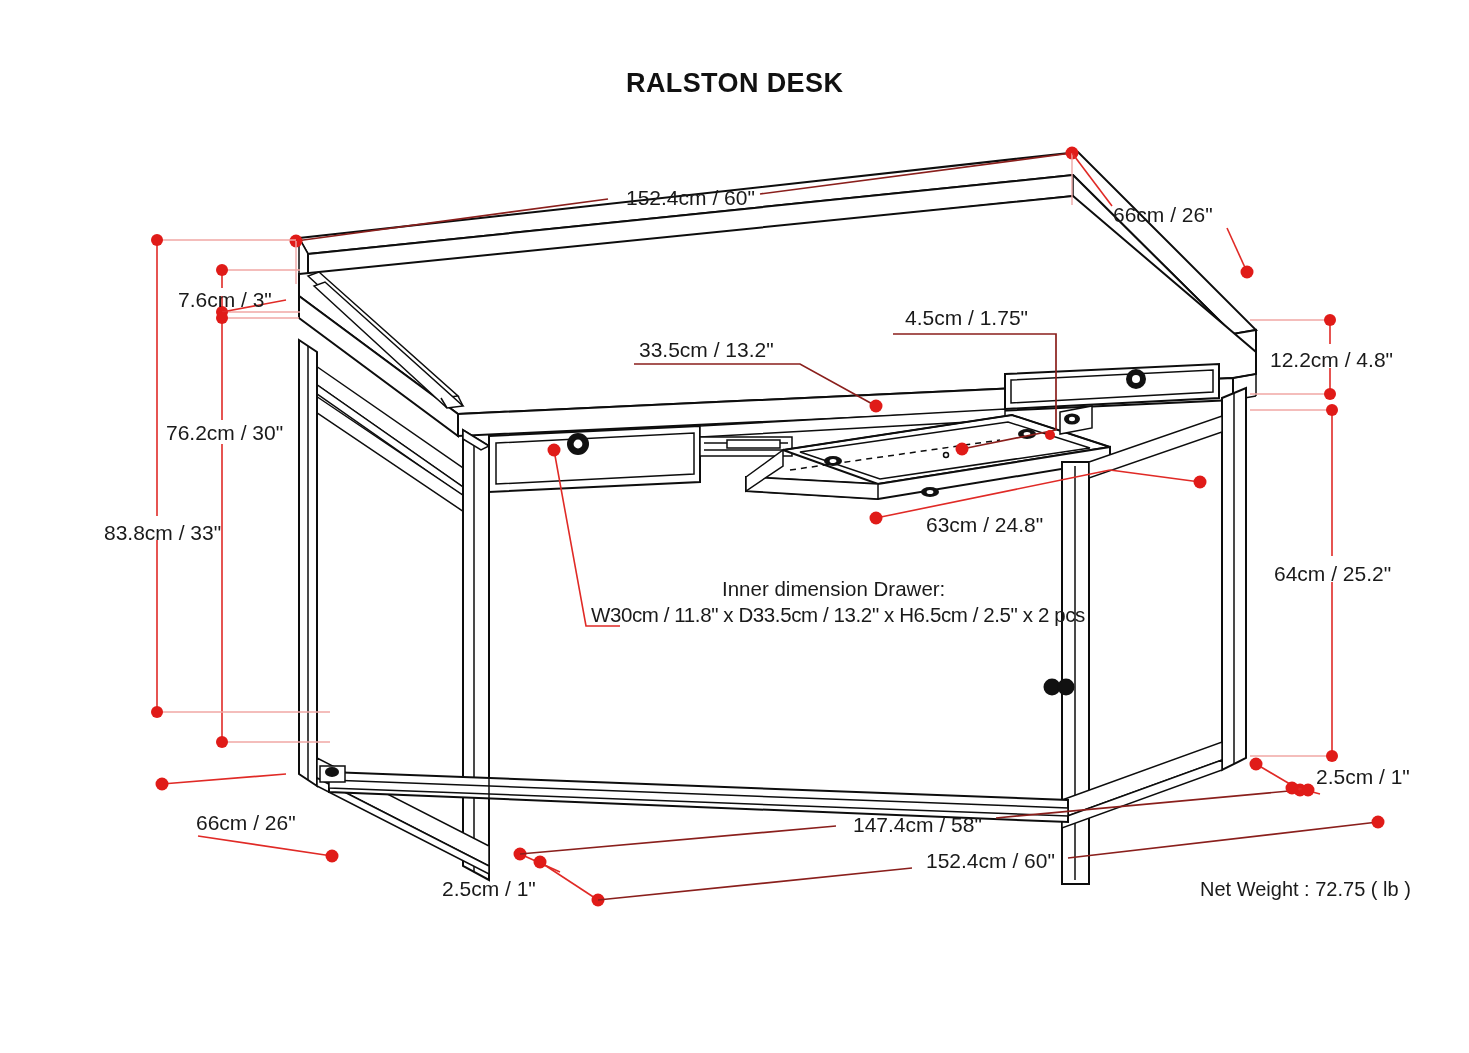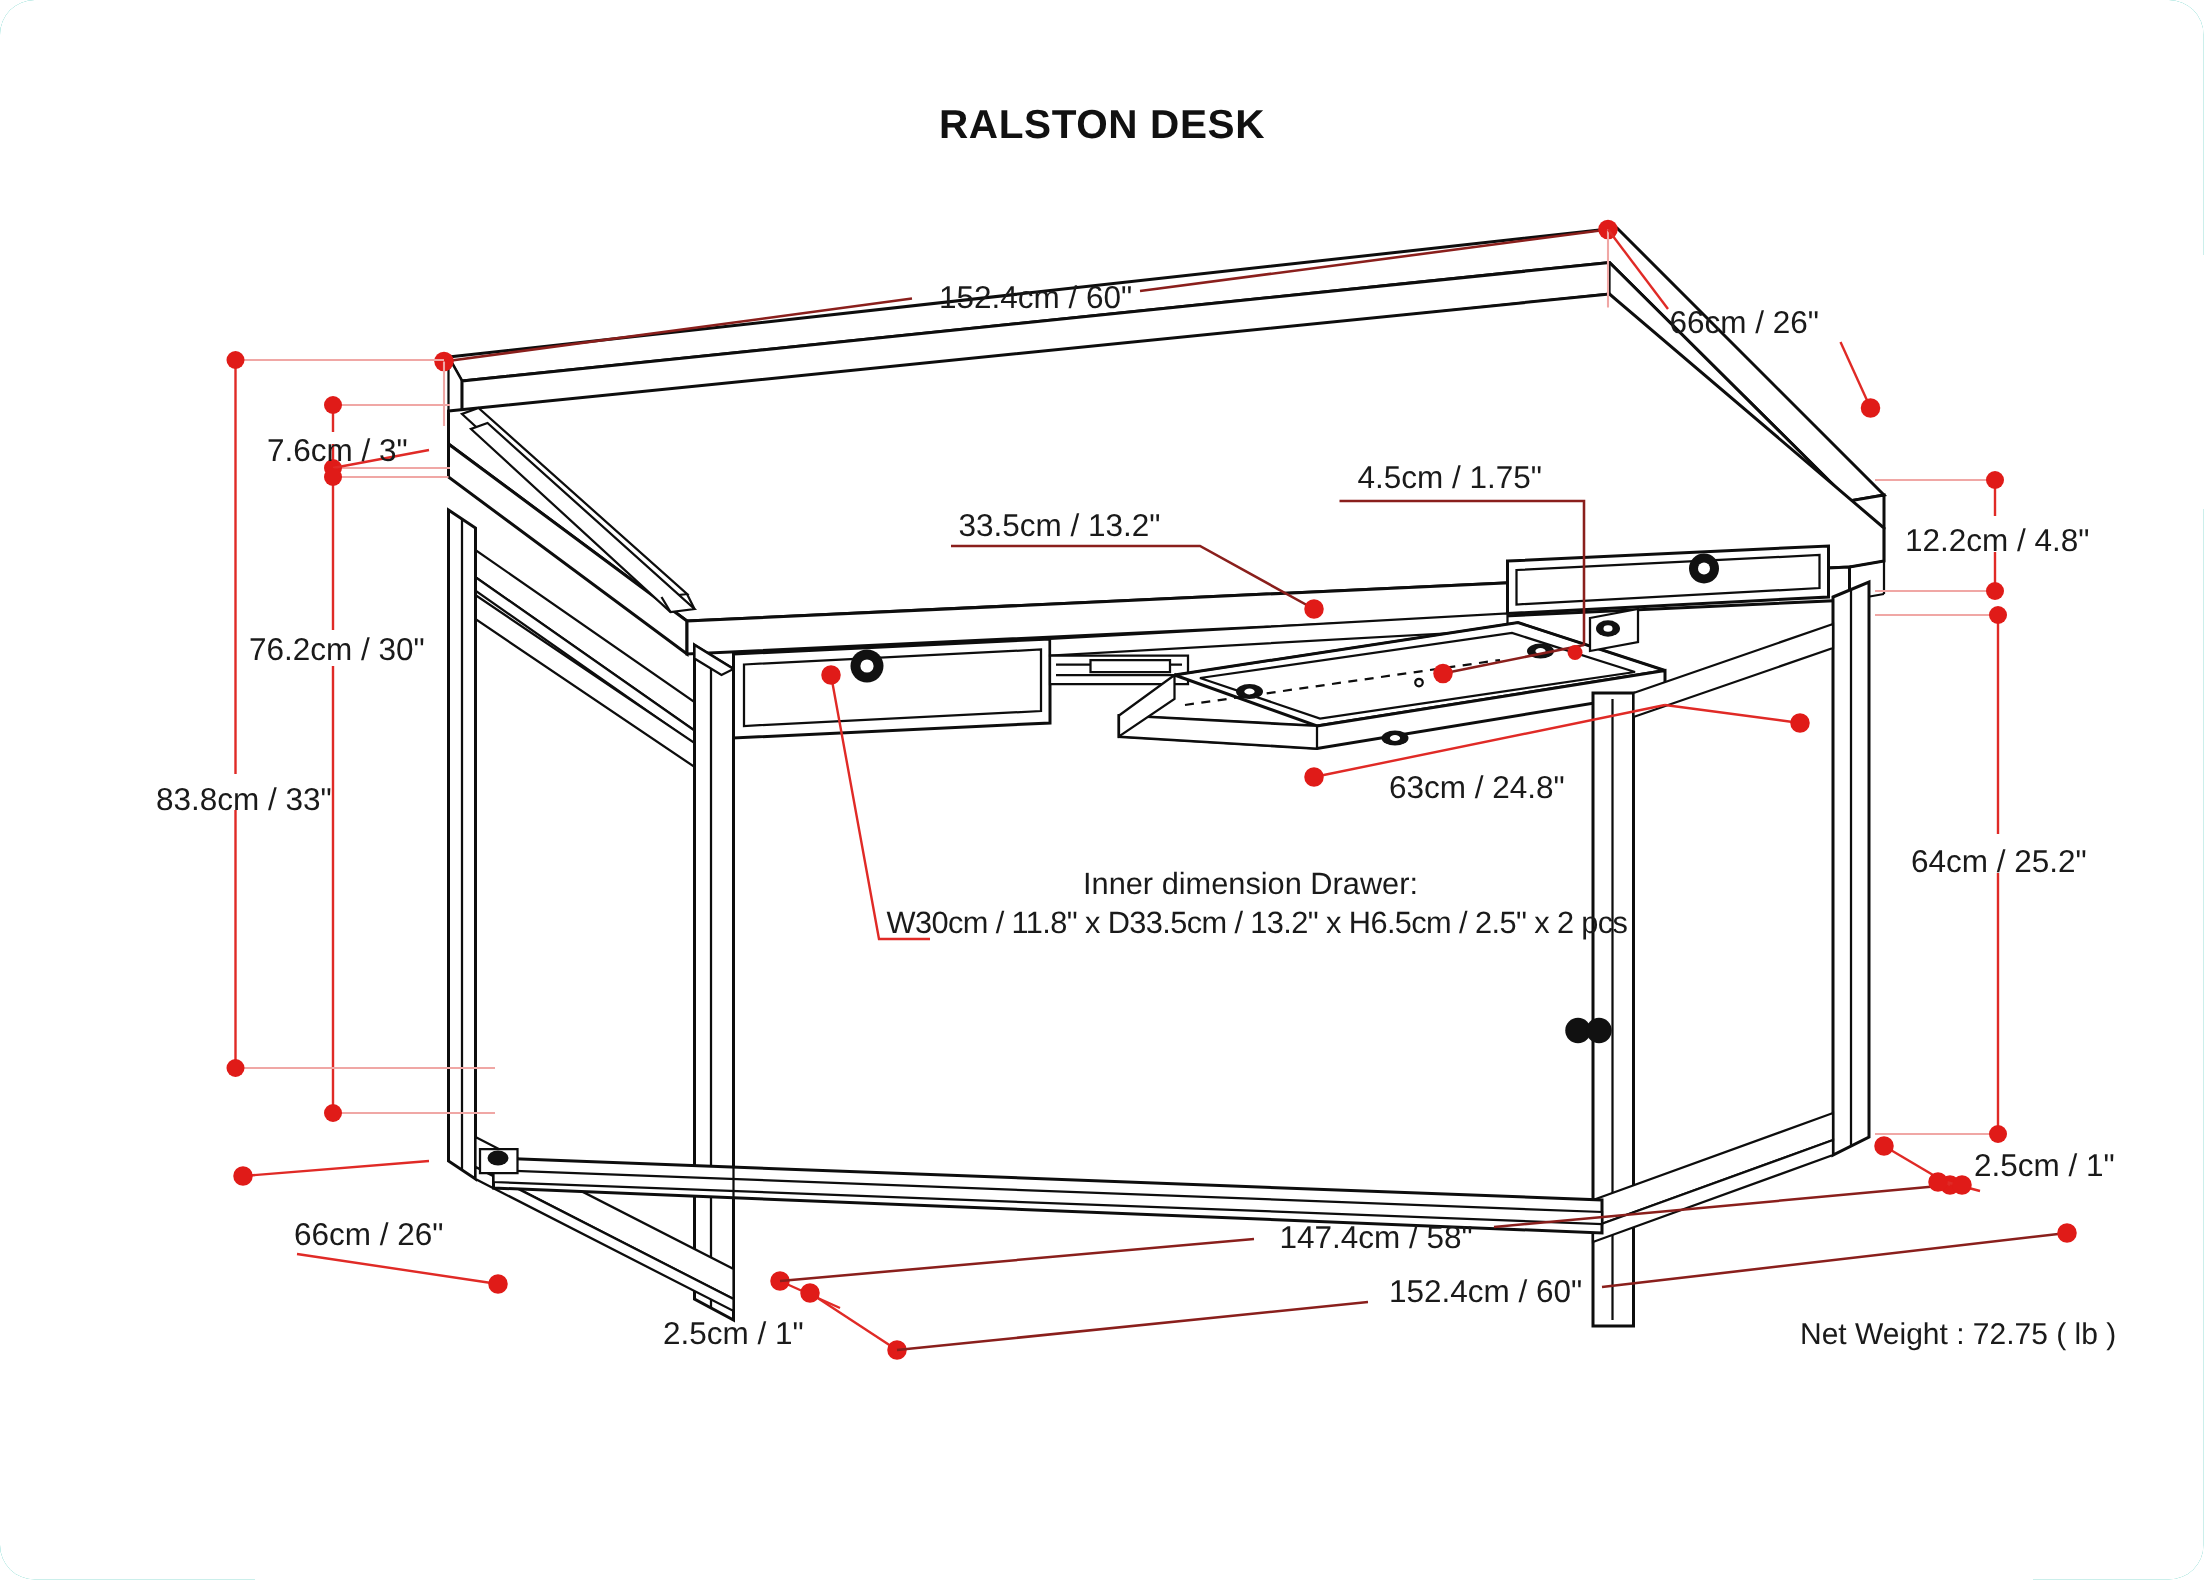--- a/index.html
+++ b/index.html
@@ -5,23 +5,22 @@
   * { box-sizing: border-box; }
   html, body {
     margin: 0; padding: 0;
     background: #ffffff;
     font-family: "Liberation Sans", sans-serif;
   }
   #page {
     position: relative;
     width: 1469px;
     height: 1053px;
-    background: #14b8a6;
+    background: #f97316;
     overflow: hidden;
-    border-radius: 23px;
   }
   #page svg { display: block; }
 
   .dim-label {
     font-family: "Liberation Sans", sans-serif;
     font-size: 21px;
     fill: #1a1a1a;
     font-weight: 400;
   }
   .note-label {

